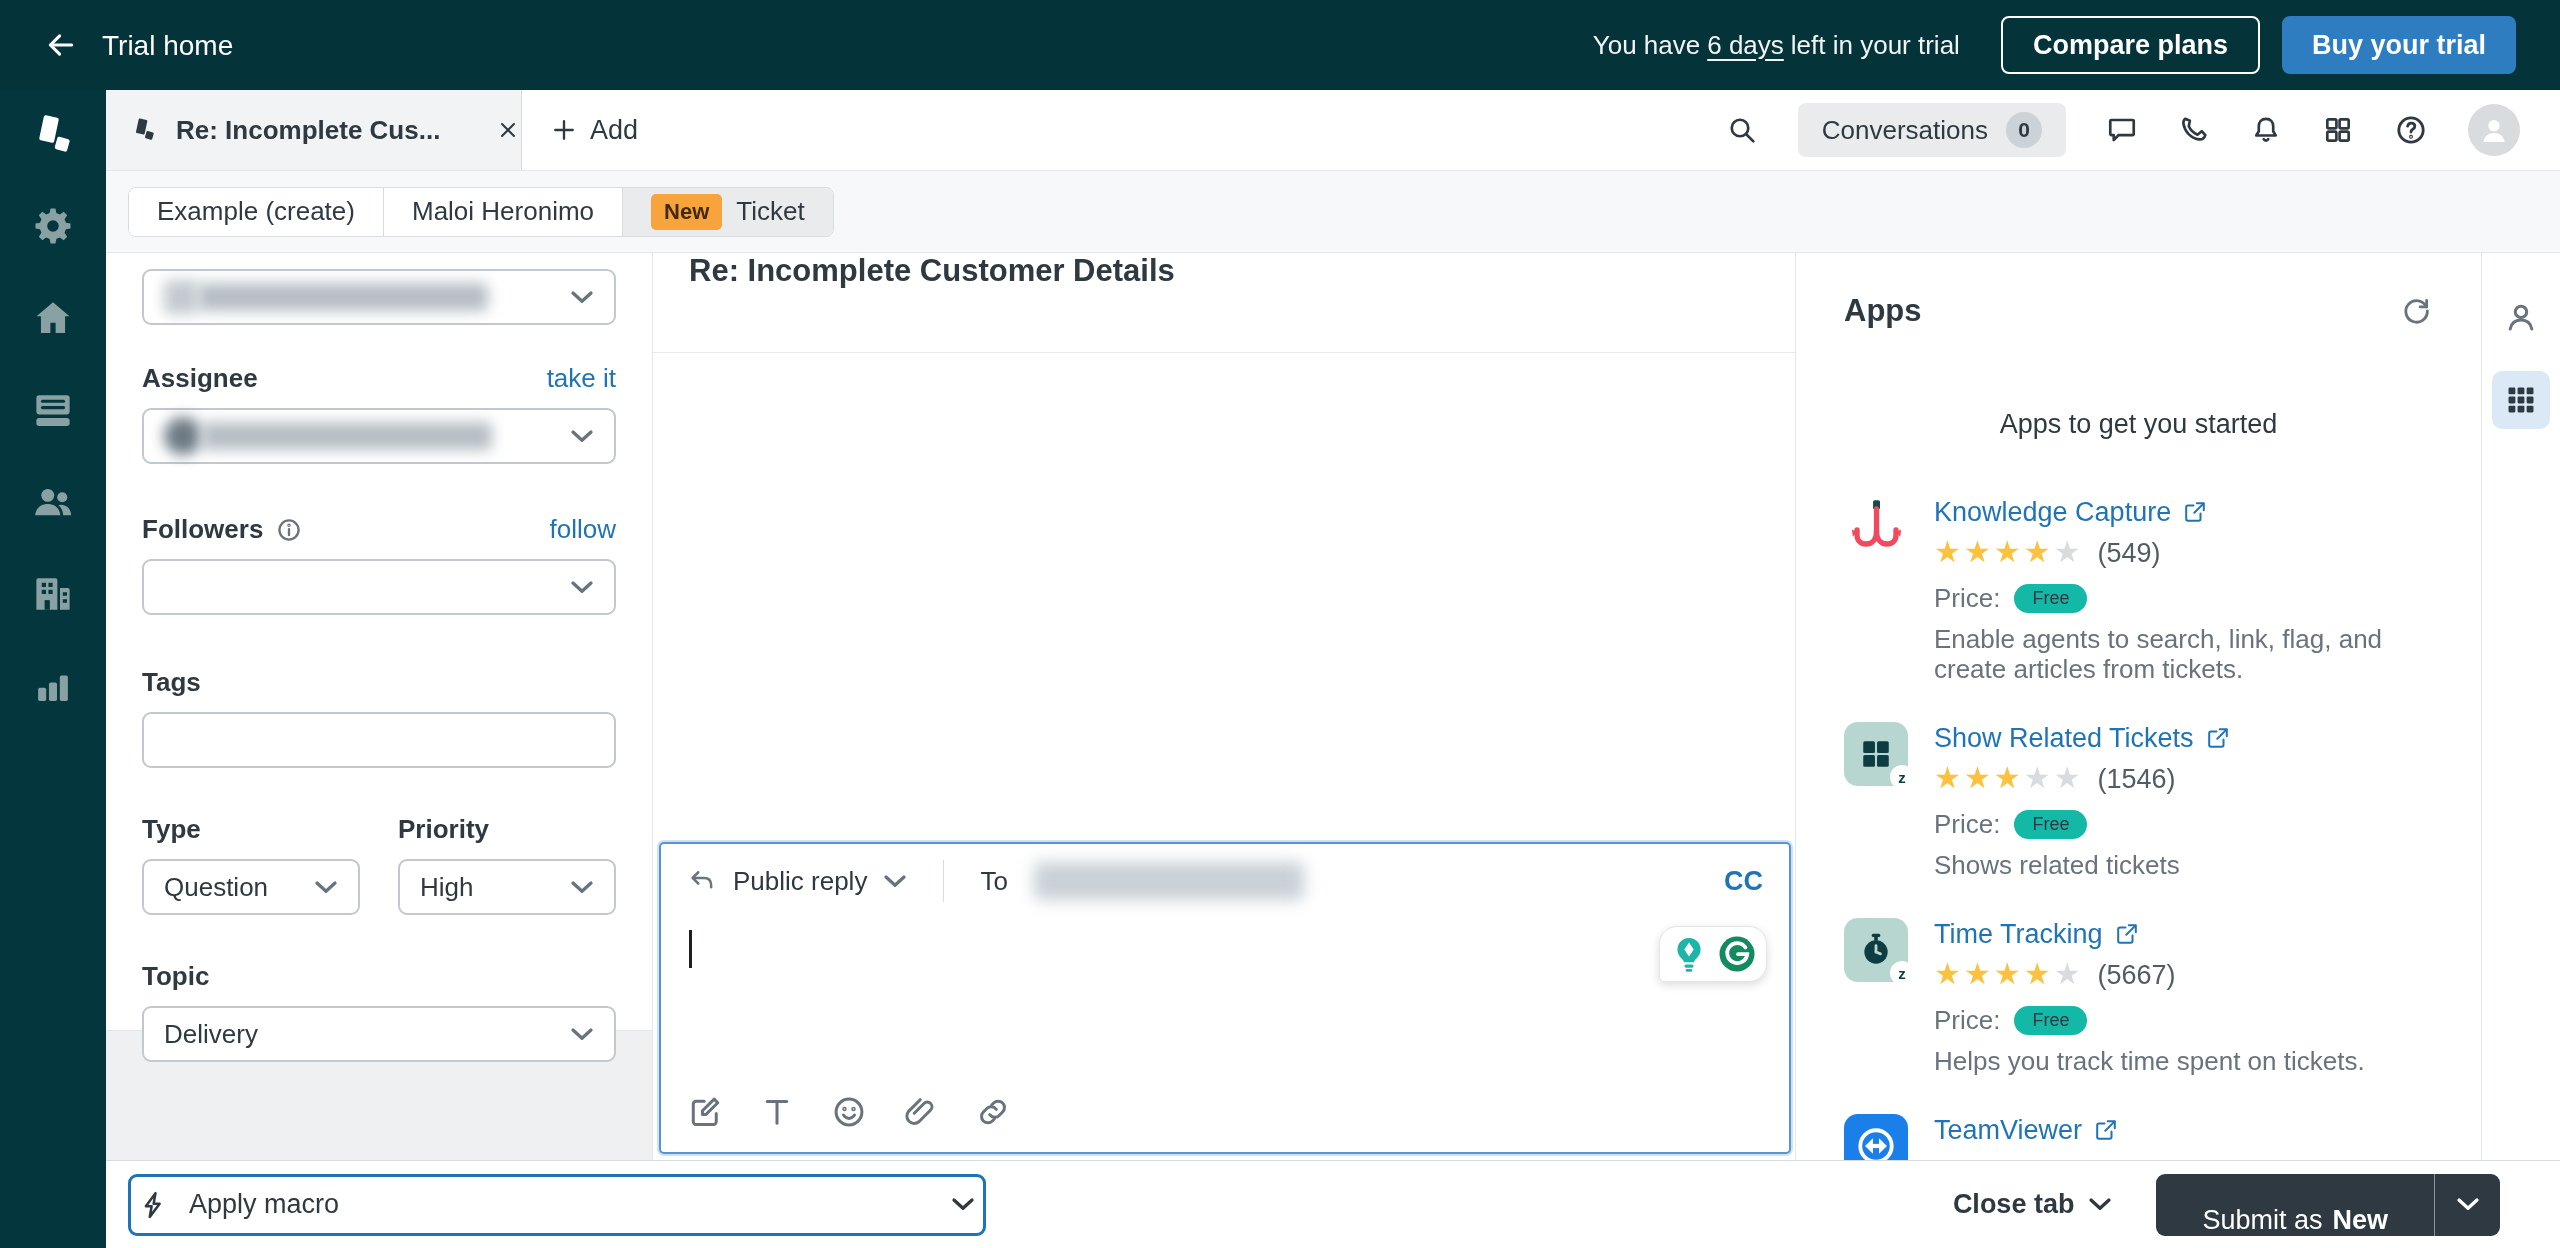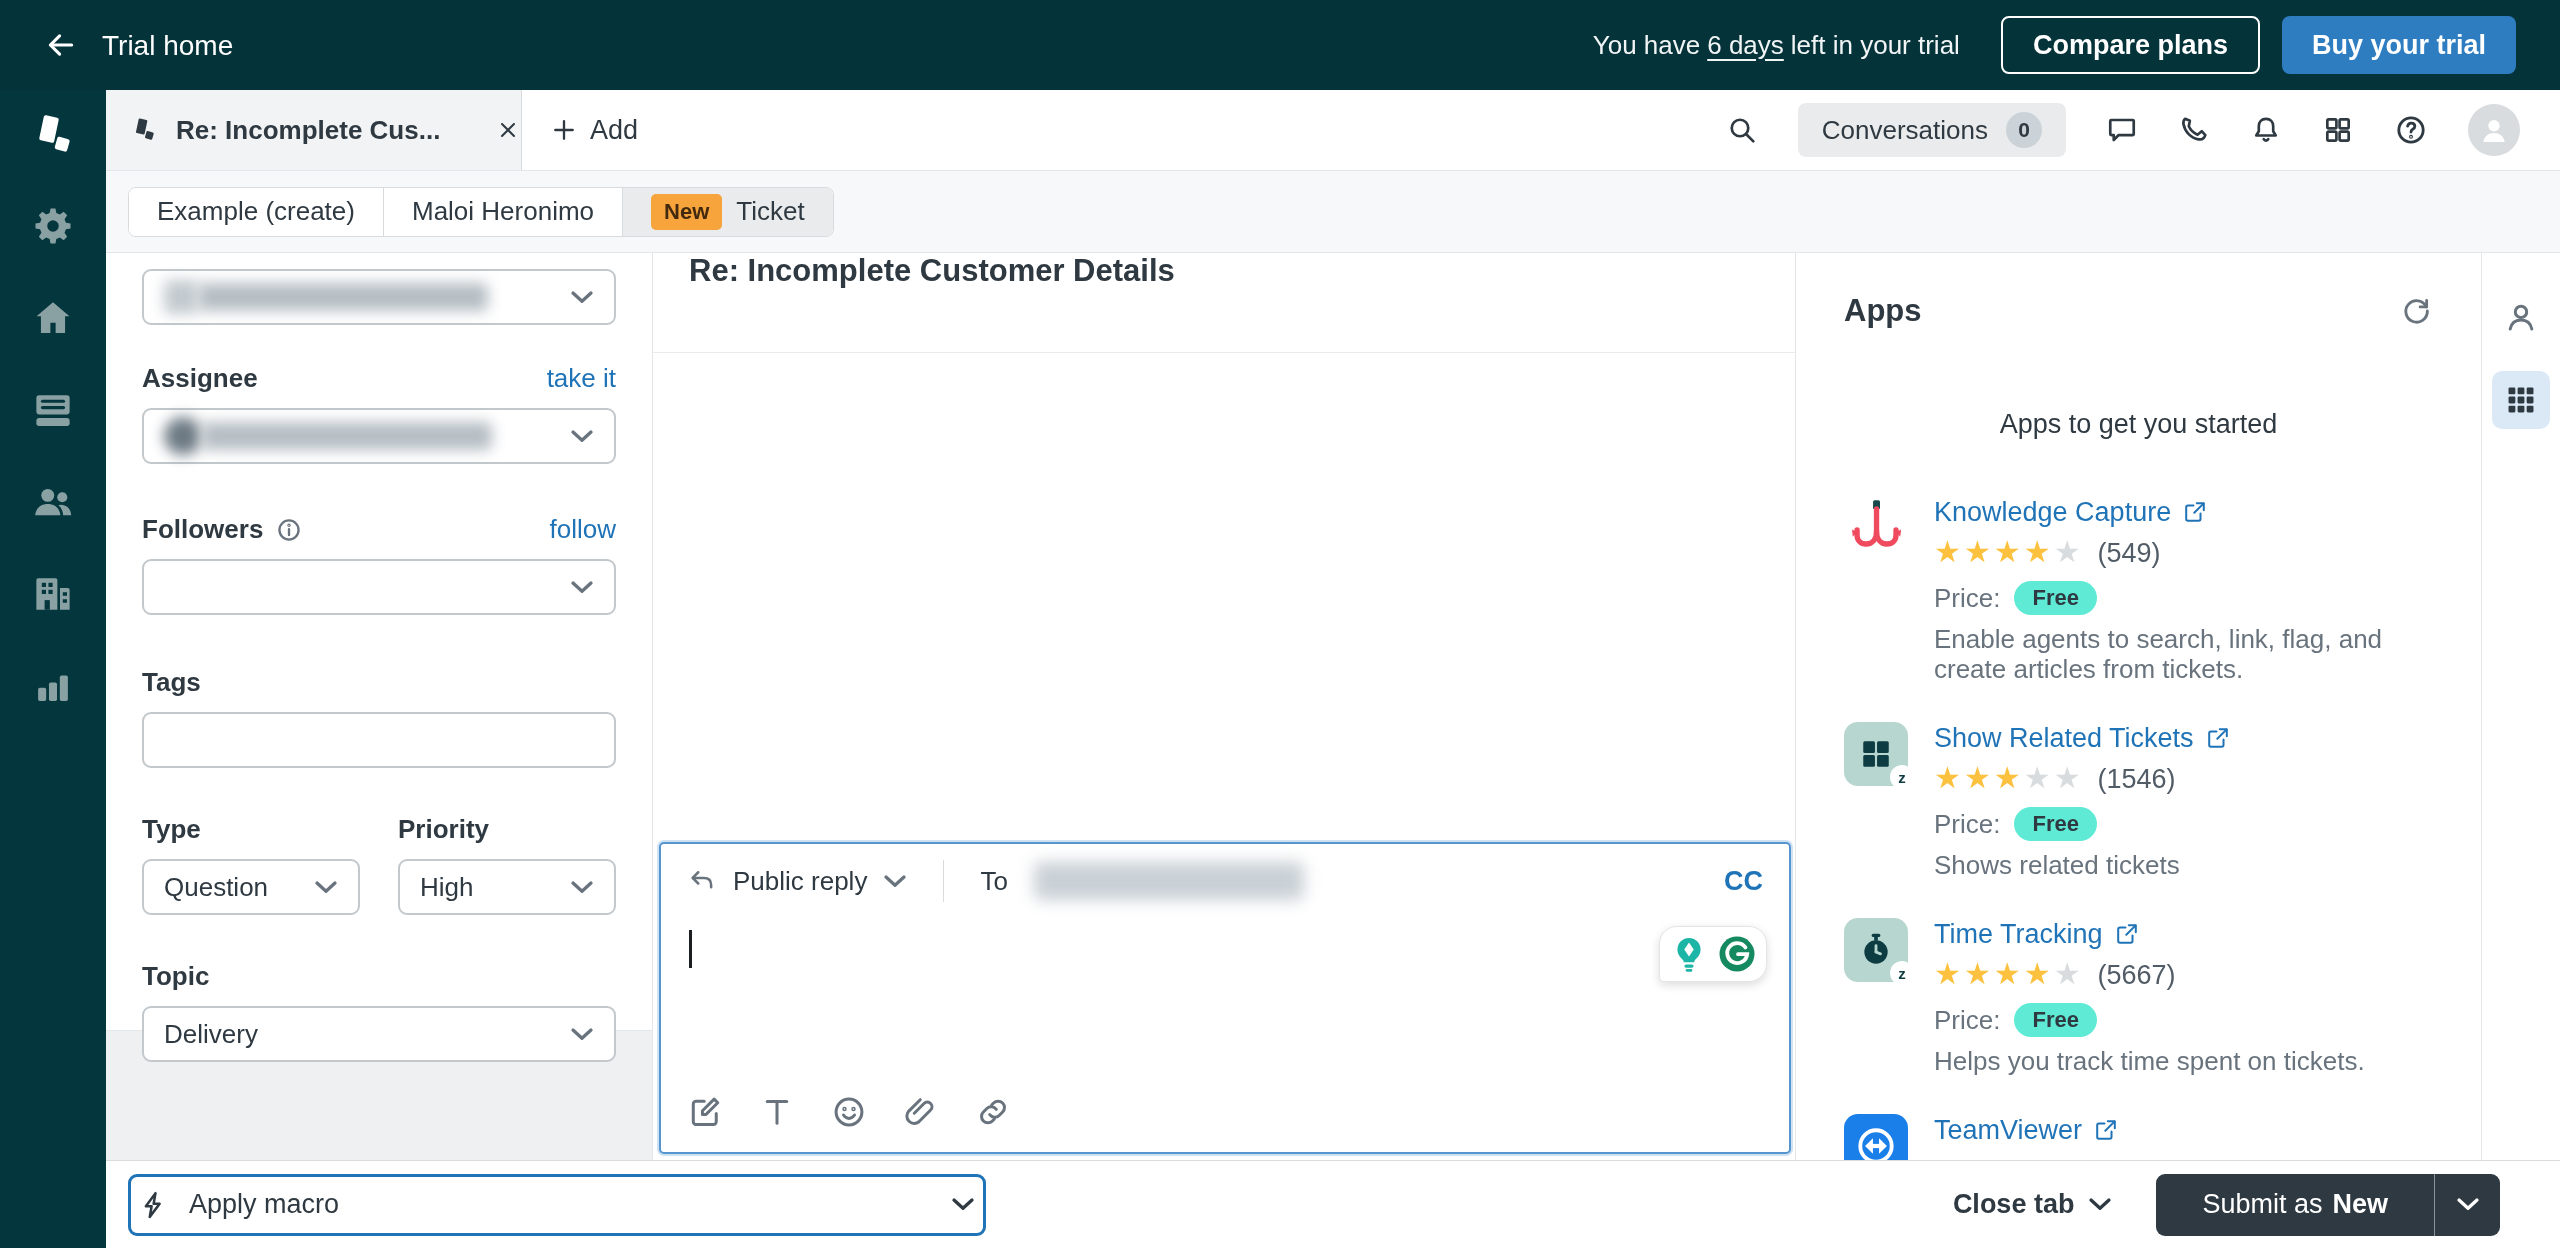--- a/index.html
+++ b/index.html
@@ -94,35 +94,35 @@
   .tile{width:64px;height:64px;border-radius:14px;display:flex;align-items:center;justify-content:center}
   .tile.teal{background:#b7d6cf}
   .tile.blue{background:#1a7fe8}
   .z-dot{position:absolute;right:-6px;bottom:-3px;width:24px;height:24px;background:#fff;border-radius:50%;display:flex;align-items:center;justify-content:center;font-size:15px;font-weight:700;color:#0d3c42}
   .app-name{font-size:27px;color:#1f73b7;display:flex;align-items:center;gap:12px;text-decoration:none;line-height:32px}
   .stars-row{display:flex;align-items:center;gap:14px;margin-top:6px;height:38px}
   .star{font-size:30px;color:#d8dcde;letter-spacing:3px;line-height:1}
   .star.on{color:#fcc13e}
   .reviews{font-size:27px;color:#515c66}
   .price-row{display:flex;align-items:center;gap:14px;margin-top:6px;font-size:26px;color:#68737d;height:40px}
-  .price-pill{background:#5eead4;border-radius:999px;padding:4px 18px;font-size:22px;font-weight:700;color:#2f3941}
+  .price-pill{background:#14b8a6;border-radius:999px;padding:4px 18px;font-size:18px;font-weight:400;color:#2f3941}
   .app-desc{margin-top:6px;font-size:26px;color:#68737d;line-height:30px;max-width:505px}
 
   
   .rail{width:78px;background:#fff;display:flex;flex-direction:column;align-items:center;padding-top:46px;gap:36px;flex:none}
   .rail-tile{width:58px;height:58px;border-radius:10px;background:#dbe9f6;display:flex;align-items:center;justify-content:center}
 
   
   .bottombar{height:88px;background:#fff;border-top:1px solid #d8dcde;display:flex;align-items:center;padding:0 60px 0 22px}
   .macro{width:858px;height:62px;border:3px solid #1f73b7;border-radius:9px;background:#fff;display:flex;align-items:center;gap:20px;padding:0 8px}
   .macro-label{font-size:27px}
   .macro .chev{margin-left:auto}
   .close-tab{margin-left:auto;display:flex;align-items:center;gap:14px;font-size:27px;font-weight:600}
   .submit-split{display:flex;height:62px;margin-left:44px;border-radius:9px;overflow:hidden;background:#2f3941;color:#fff}
-  .submit-main{padding:0 46px;font-size:27px;display:flex;align-items:center;color:#fff}
+  .submit-main{padding:0 46px;font-size:27px;display:flex;align-items:flex-end;color:#fff}
   .submit-main b{font-weight:700;margin-left:10px}
   .submit-caret{width:66px;display:flex;align-items:center;justify-content:center;border-left:1px solid rgba(255,255,255,.45)}
 </style>
 </head>
 <body>
 
 <header class="topbar">
   <button class="back">
     <span>
       <svg width="34" height="34" viewBox="0 0 24 24" class="wt">

